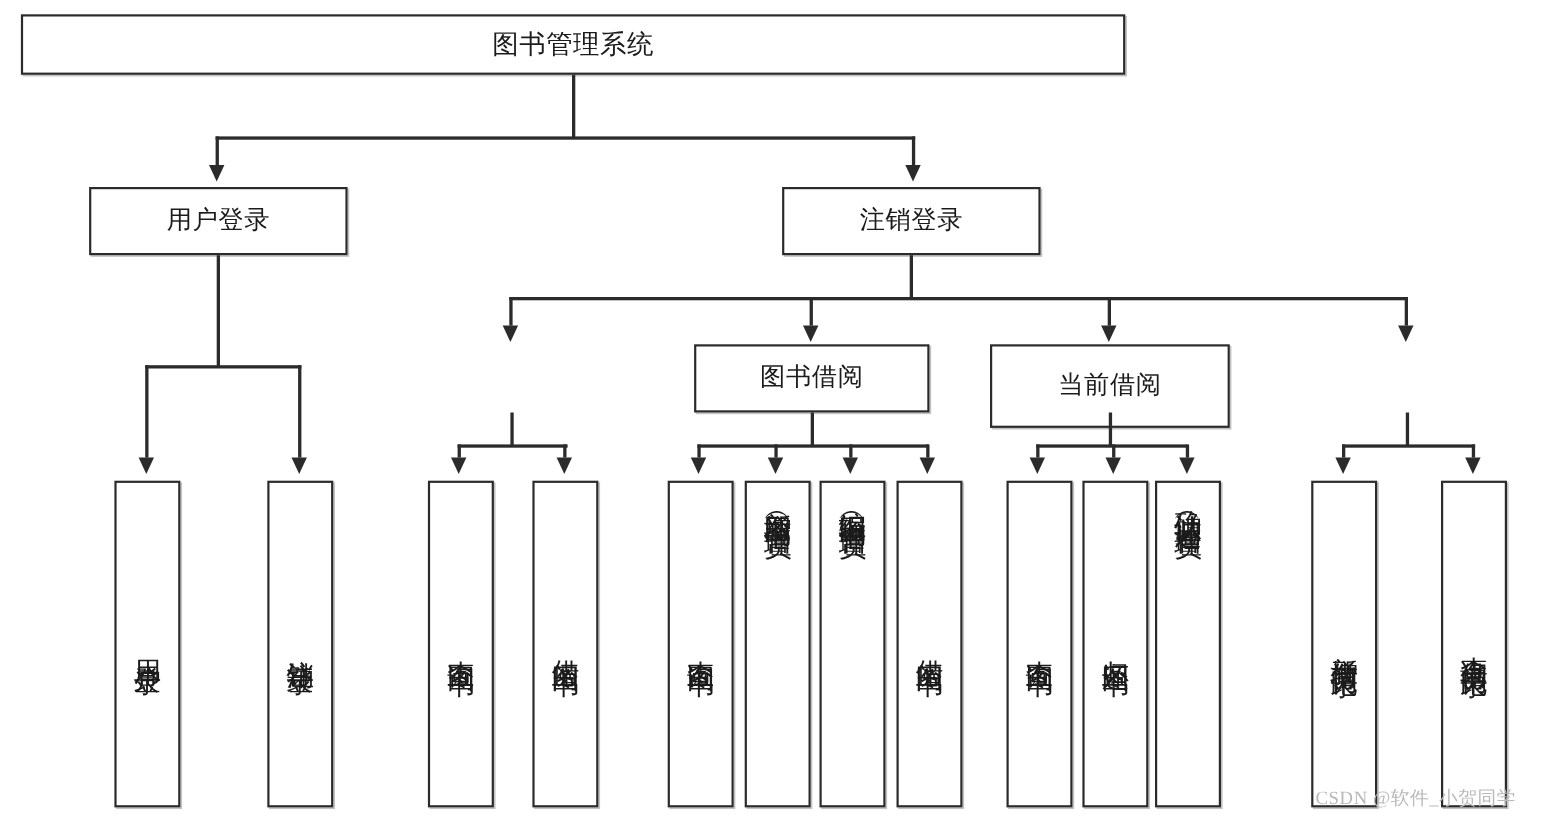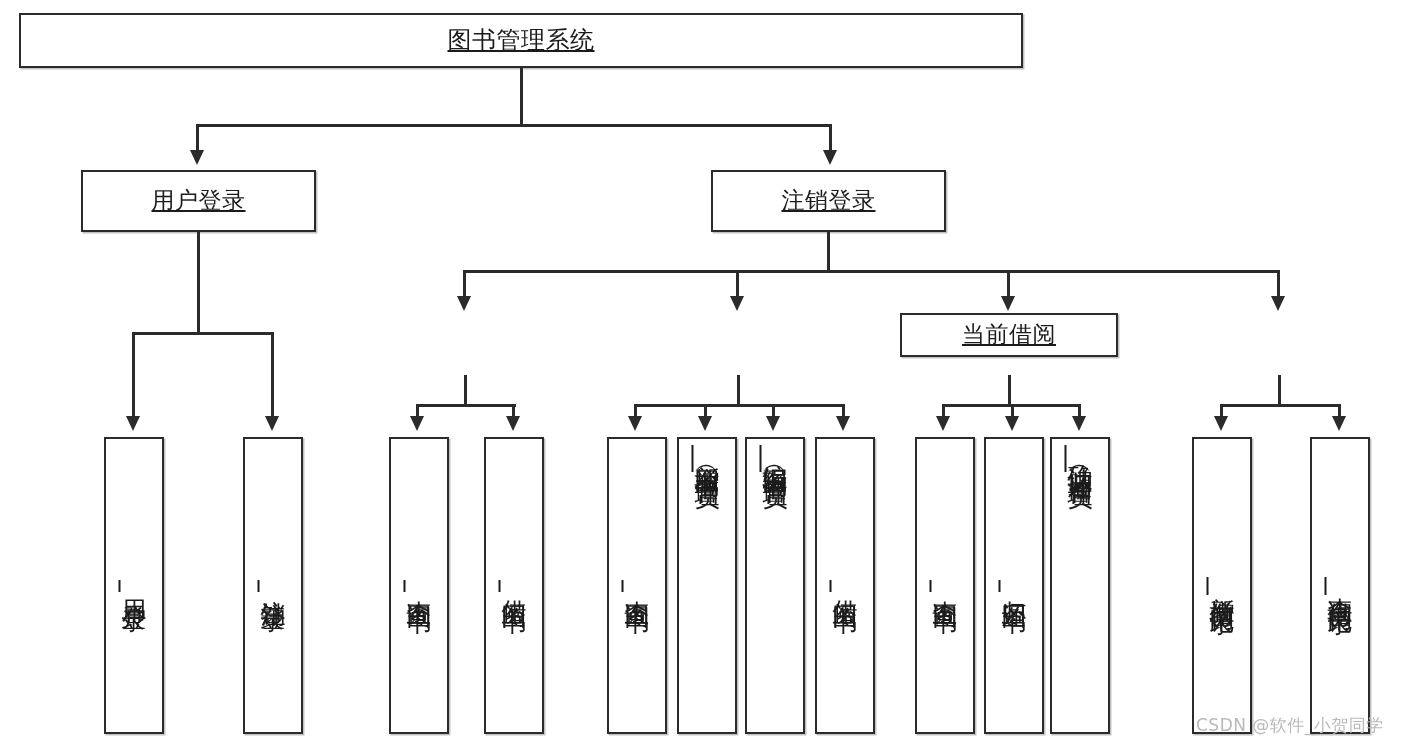--- a/index.html
+++ b/index.html
@@ -22,21 +22,20 @@
   .node {
     position: absolute;
     box-sizing: border-box;
     background: #ffffff;
     border: 2.5px solid #2b2b2b;
     display: flex;
     align-items: center;
     justify-content: center;
     text-align: center;
     box-shadow: 1.5px 1.5px 0 rgba(120,120,120,0.45);
-    text-decoration: underline;
   }
   .node .label {
     display: block;
     line-height: 1.18;
     letter-spacing: 0.5px;
     color: #1b1b1b;
   }
   .node.horizontal .label {
     writing-mode: horizontal-tb;
     font-size: 23px;
@@ -127,21 +126,24 @@
   <div class="h-line" style="left:463px; top:270px; width:817px;"></div>
   <div class="v-line" style="left:463px; top:270px; height:26px;"></div>
   <div class="arrow" style="left:457px; top:296px;"></div>
   <div class="v-line" style="left:736px; top:270px; height:26px;"></div>
   <div class="arrow" style="left:730px; top:296px;"></div>
   <div class="v-line" style="left:1007px; top:270px; height:26px;"></div>
   <div class="arrow" style="left:1001px; top:296px;"></div>
   <div class="v-line" style="left:1277px; top:270px; height:26px;"></div>
   <div class="arrow" style="left:1271px; top:296px;"></div>
 
-  <div class="node horizontal" style="left:900px; top:313px; width:218px; height:44px;">
+  <div class="node horizontal" style="left:631px; top:313px; width:214px; height:62px;">
+    <span class="label">图书借阅</span>
+  </div>
+  <div class="node horizontal" style="left:900px; top:313px; width:218px; height:76px;">
     <span class="label">当前借阅</span>
   </div>
 
   <div class="v-line" style="left:464px; top:375px; height:31px;"></div>
   <div class="h-line" style="left:416px; top:404px; width:100px;"></div>
   <div class="v-line" style="left:416px; top:404px; height:12px;"></div>
   <div class="arrow" style="left:410px; top:416px;"></div>
   <div class="v-line" style="left:512px; top:404px; height:12px;"></div>
   <div class="arrow" style="left:506px; top:416px;"></div>
 
@@ -209,15 +211,15 @@
     <span class="label">确认归还（管理员）</span>
   </div>
 
   <div class="node vertical centered" style="left:1192px; top:437px; width:60px; height:297px;">
     <span class="label">新增借阅记录</span>
   </div>
   <div class="node vertical centered" style="left:1310px; top:437px; width:60px; height:297px;">
     <span class="label">查询借阅记录</span>
   </div>
 
-  <div class="watermark" style="left:1196px; top:714px;">CSDN @软件_小贺同学</div>
+  <div class="watermark" style="left:1196px; top:714px;font-family:Liberation Serif, serif;">CSDN @软件_小贺同学</div>
 
 </div>
 
 </body></html>

